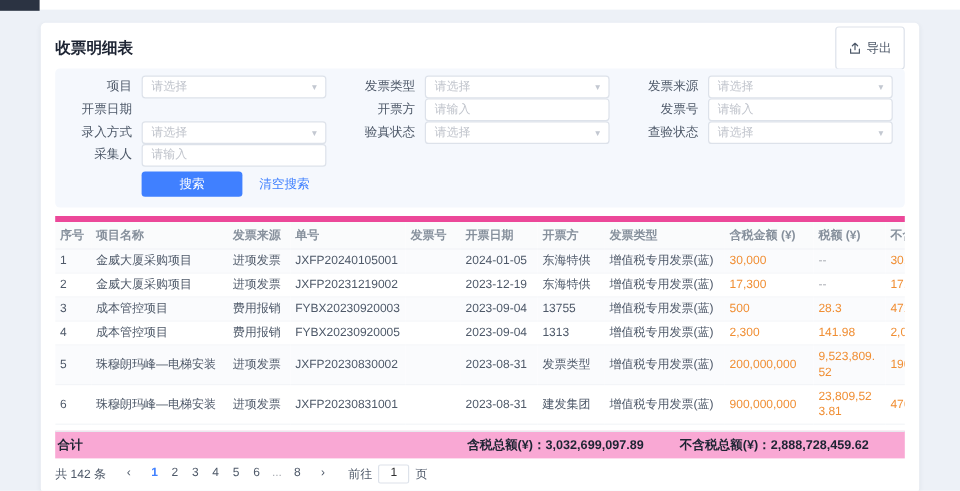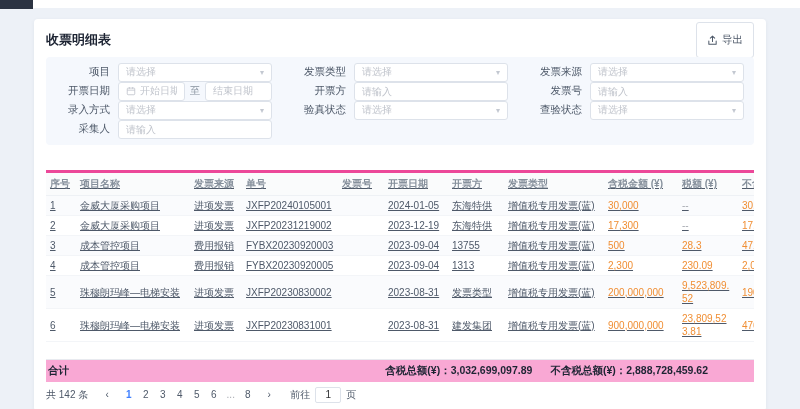--- a/index.html
+++ b/index.html
@@ -51,40 +51,40 @@
   .range .control{flex:1;}
   .range-sep{flex:none;font-size:10px;color:#86909c;}
   .cal{flex:none;margin-right:4px;}
   .filter-actions{display:flex;align-items:center;gap:14px;margin:7px 0 0 62px;}
   .btn-primary{
     width:84px;height:21px;background:var(--primary);color:#fff;border:none;border-radius:3px;
     font-size:10.5px;cursor:pointer;
   }
   .btn-text{background:none;border:none;padding:0;color:var(--primary);font-size:10.5px;cursor:pointer;}
   
-  .table-wrap{flex:1;min-height:0;overflow:hidden;margin-top:25px;border-top:3px solid #ec4899;text-decoration:underline;}
+  .table-wrap{flex:1;min-height:0;overflow:hidden;margin-top:7px;border-top:5px solid #ec4899;}
   table{border-collapse:collapse;table-layout:fixed;width:778px;font-size:10px;}
   th{
     background:#fafbfc;color:var(--muted);font-weight:600;text-align:left;
     padding:4px;border-bottom:1px solid #eef1f5;white-space:nowrap;overflow:hidden;
   }
   td{
     padding:3px 4px;color:#4e5969;border-bottom:1px solid #f3f5f8;
     white-space:nowrap;overflow:hidden;line-height:1.3;vertical-align:middle;
   }
   td.wrap{white-space:normal;word-break:break-all;}
   tr.striped td{background:#fafbfd;}
   td.amount{color:var(--amount);}
   td.dash{color:#a8abb2;}
   
   .summary-row{
     flex:none;display:flex;align-items:center;border-top:1px solid #e8eaef;
     padding:4px 2px;font-size:10.5px;font-weight:bold;color:#1d2433;background:#f9a8d4;
   }
-  .summary-values{display:flex;gap:18px;margin-left:auto;margin-right:44px;}
+  .summary-values{display:flex;gap:30px;margin-left:auto;margin-right:28px;}
   .summary-item{white-space:nowrap;}
   
   .pagination{
     flex:none;display:flex;align-items:center;justify-content:flex-start;gap:5px;
     padding:4px 0 2px;font-size:10px;color:#4e5969;
   }
   .pg-total{margin-right:6px;}
   .pg-btn{background:none;border:none;padding:0;min-width:16px;height:17px;line-height:17px;
     text-align:center;font-size:10px;color:#4e5969;cursor:pointer;}
   .page{background:none;border:none;min-width:17px;height:17px;line-height:17px;text-align:center;
@@ -135,33 +135,20 @@
       <div class="field">
         <span class="field-label">发票来源</span>
         <div class="control">
           <span class="ph">请选择</span>
           <span class="chevron">▾</span>
         </div>
       </div>
 
       <div class="field">
         <span class="field-label">开票日期</span>
-        <div class="range">
-          <div class="control">
-            <svg class="cal" width="10" height="10" viewBox="0 0 12 12">
-              <rect x="1.5" y="2.5" width="9" height="8" rx="1" fill="none" stroke="#c0c4cc" stroke-width="1"></rect>
-              <path d="M1.5 5 h9 M4 1.2 v2.3 M8 1.2 v2.3" stroke="#c0c4cc" stroke-width="1" fill="none"></path>
-            </svg>
-            <span class="ph">开始日期</span>
-          </div>
-          <span class="range-sep">至</span>
-          <div class="control">
-            <span class="ph">结束日期</span>
-          </div>
-        </div>
       </div>
 
       <div class="field">
         <span class="field-label">开票方</span>
         <input class="control" type="text" placeholder="请输入" style="">
       </div>
 
       <div class="field">
         <span class="field-label">发票号</span>
         <input class="control" type="text" placeholder="请输入" style="">
@@ -191,20 +178,24 @@
         </div>
       </div>
 
       <div class="field">
         <span class="field-label">采集人</span>
         <input class="control" type="text" placeholder="请输入" style="">
       </div>
 
     </div>
 
+    <div class="filter-actions">
+      <button class="btn-primary">搜索</button>
+      <button class="btn-text">清空搜索</button>
+    </div>
   </div>
 
   <div class="table-wrap">
     <table>
       <colgroup>
         <col style="width:30px">
           <col style="width:114px">
           <col style="width:52px">
           <col style="width:96px">
         <col style="width:46px">
@@ -273,21 +264,21 @@
           <tr>
             <td>4</td>
             <td>成本管控项目</td>
             <td>费用报销</td>
             <td>FYBX20230920005</td>
             <td></td>
             <td>2023-09-04</td>
             <td>1313</td>
             <td>增值税专用发票(蓝)</td>
             <td class="amount wrap">2,300</td>
-            <td class="amount wrap">230.09</td>
+            <td class="amount wrap">141.98</td>
             <td class="amount wrap">2,069.91</td>
           </tr>
           <tr class="striped">
             <td>5</td>
             <td>珠穆朗玛峰—电梯安装</td>
             <td>进项发票</td>
             <td>JXFP20230830002</td>
             <td></td>
             <td>2023-08-31</td>
             <td>发票类型</td>

